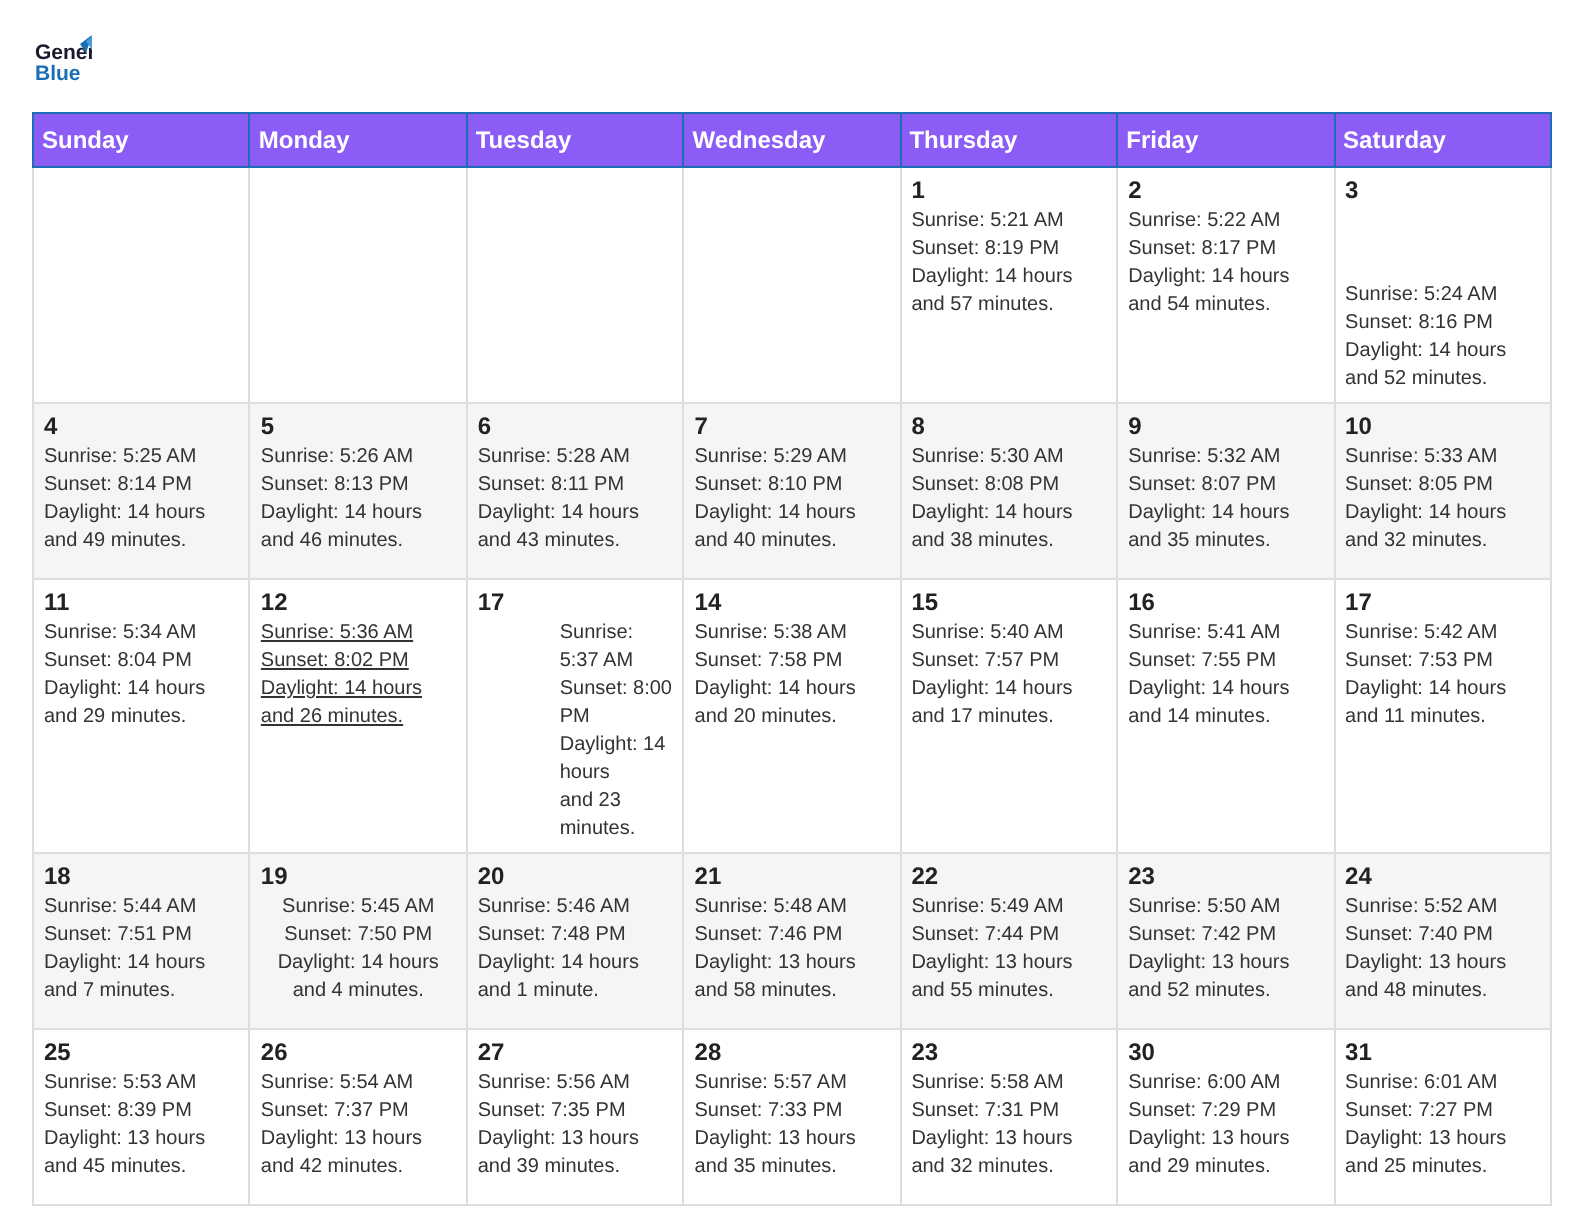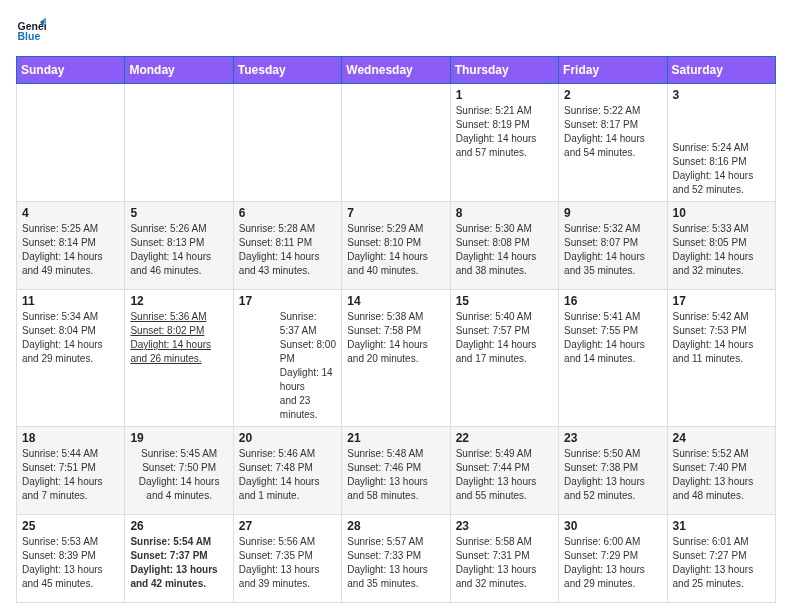--- a/index.html
+++ b/index.html
@@ -276,21 +276,21 @@
         <td>
           <span class="day-num">22</span>
           <div class="day-info" style="white-space: pre-line;">Sunrise: 5:49 AM
 Sunset: 7:44 PM
 Daylight: 13 hours
 and 55 minutes.</div>
         </td>
         <td>
           <span class="day-num">23</span>
           <div class="day-info" style="white-space: pre-line;">Sunrise: 5:50 AM
-Sunset: 7:38 PM
+Sunset: 7:42 PM
 Daylight: 13 hours
 and 52 minutes.</div>
         </td>
         <td>
           <span class="day-num">24</span>
           <div class="day-info" style="white-space: pre-line;">Sunrise: 5:52 AM
 Sunset: 7:40 PM
 Daylight: 13 hours
 and 48 minutes.</div>
         </td>
@@ -298,21 +298,21 @@
       <tr>
         <td>
           <span class="day-num">25</span>
           <div class="day-info" style="white-space: pre-line;">Sunrise: 5:53 AM
 Sunset: 8:39 PM
 Daylight: 13 hours
 and 45 minutes.</div>
         </td>
         <td>
           <span class="day-num">26</span>
-          <div class="day-info" style="white-space: pre-line; font-weight: bold;">Sunrise: 5:54 AM
+          <div class="day-info" style="white-space: pre-line;">Sunrise: 5:54 AM
 Sunset: 7:37 PM
 Daylight: 13 hours
 and 42 minutes.</div>
         </td>
         <td>
           <span class="day-num">27</span>
           <div class="day-info" style="white-space: pre-line;">Sunrise: 5:56 AM
 Sunset: 7:35 PM
 Daylight: 13 hours
 and 39 minutes.</div>

